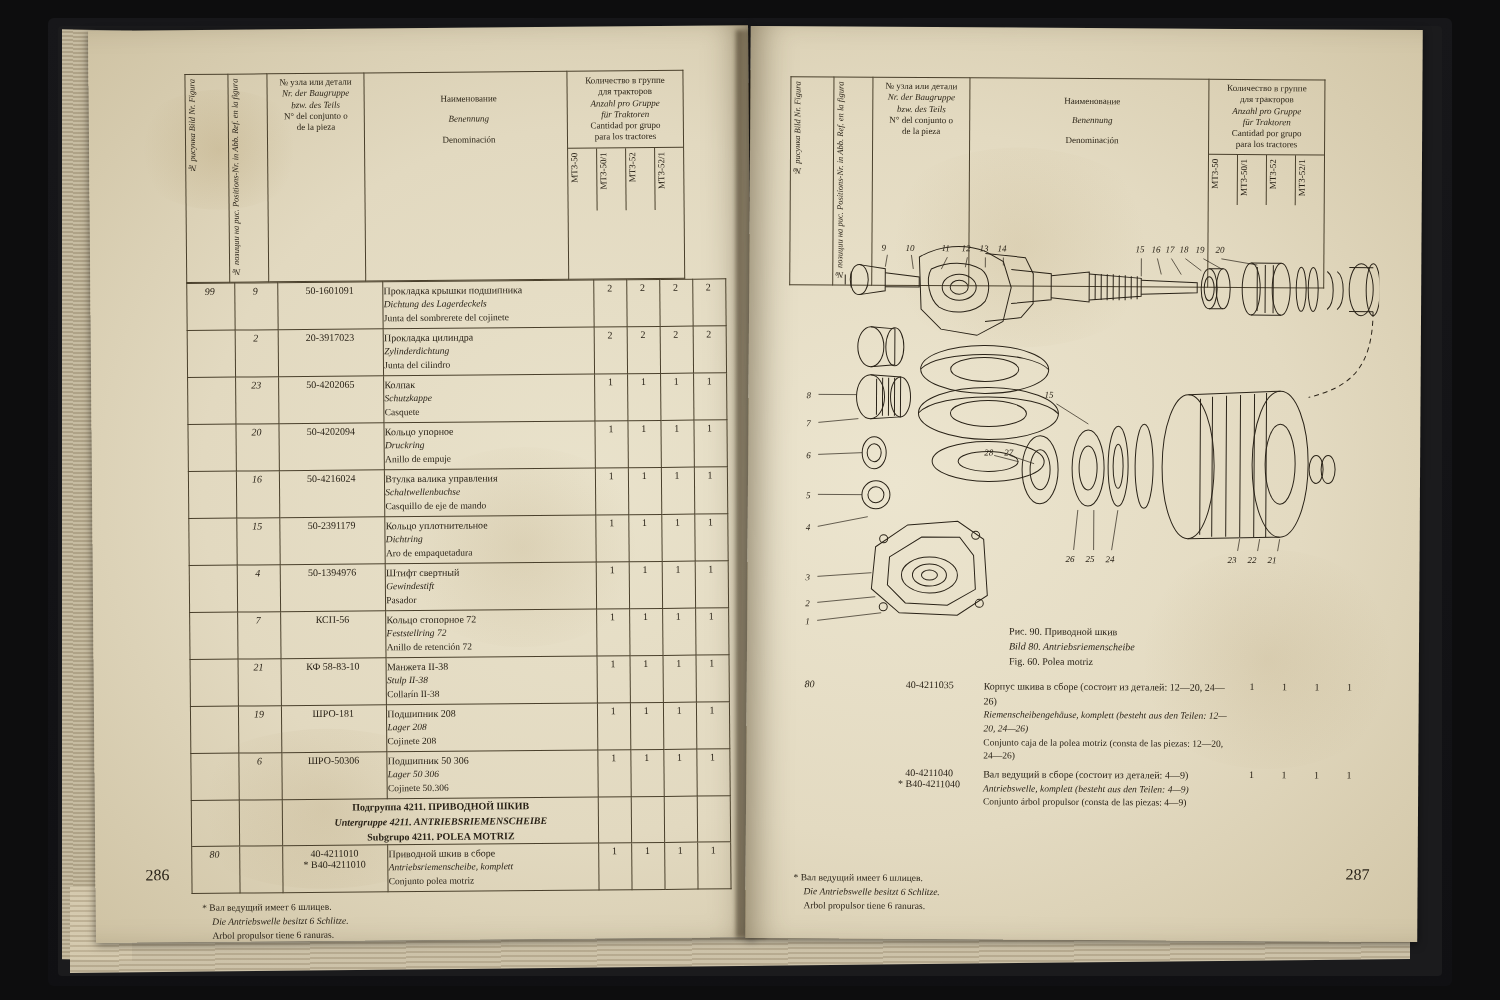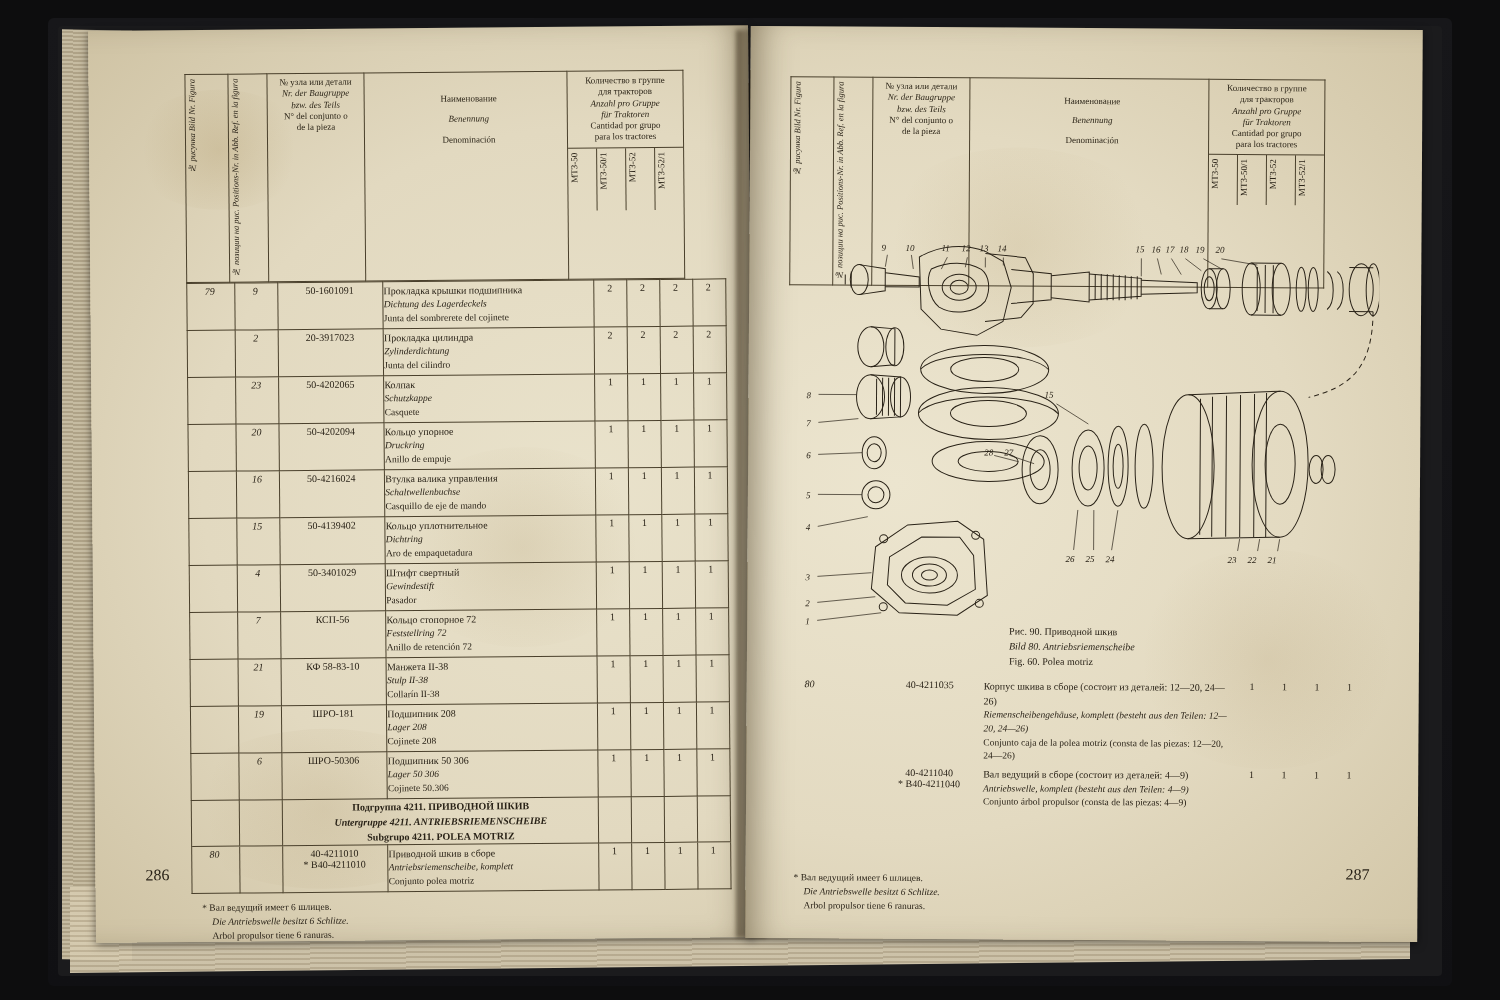--- a/index.html
+++ b/index.html
@@ -146,21 +146,21 @@
                     </div>
               </div>
             </td>
           </tr>
         </tbody>
           </table>
 
         <table class="parts" style="border-top:none;width:540px;">
           <tbody id="left-rows">
               <tr>
-                <td class="c-fig rowcell">79</td>
+                <td class="c-fig rowcell">99</td>
                 <td class="c-pos rowcell">9</td>
                 <td class="c-num rowcell">50-1601091</td>
                 <td class="c-name rowcell">
                   <div class="nm-ru">Прокладка крышки подшипника</div>
                   <div class="nm-de">Dichtung des Lagerdeckels</div>
                   <div class="nm-es">Junta del sombrerete del cojinete</div>
                 </td>
                 <td class="c-q rowcell">2</td>
                 <td class="c-q rowcell">2</td>
                 <td class="c-q rowcell">2</td>
@@ -218,35 +218,35 @@
                   <div class="nm-es">Casquillo de eje de mando</div>
                 </td>
                 <td class="c-q rowcell">1</td>
                 <td class="c-q rowcell">1</td>
                 <td class="c-q rowcell">1</td>
                 <td class="c-q rowcell">1</td>
               </tr>
               <tr>
                 <td class="c-fig rowcell"></td>
                 <td class="c-pos rowcell">15</td>
-                <td class="c-num rowcell">50-4139402</td>
+                <td class="c-num rowcell">50-2391179</td>
                 <td class="c-name rowcell">
                   <div class="nm-ru">Кольцо уплотнительное</div>
                   <div class="nm-de">Dichtring</div>
                   <div class="nm-es">Aro de empaquetadura</div>
                 </td>
                 <td class="c-q rowcell">1</td>
                 <td class="c-q rowcell">1</td>
                 <td class="c-q rowcell">1</td>
                 <td class="c-q rowcell">1</td>
               </tr>
               <tr>
                 <td class="c-fig rowcell"></td>
                 <td class="c-pos rowcell">4</td>
-                <td class="c-num rowcell">50-3401029</td>
+                <td class="c-num rowcell">50-1394976</td>
                 <td class="c-name rowcell">
                   <div class="nm-ru">Штифт свертный</div>
                   <div class="nm-de">Gewindestift</div>
                   <div class="nm-es">Pasador</div>
                 </td>
                 <td class="c-q rowcell">1</td>
                 <td class="c-q rowcell">1</td>
                 <td class="c-q rowcell">1</td>
                 <td class="c-q rowcell">1</td>
               </tr>

